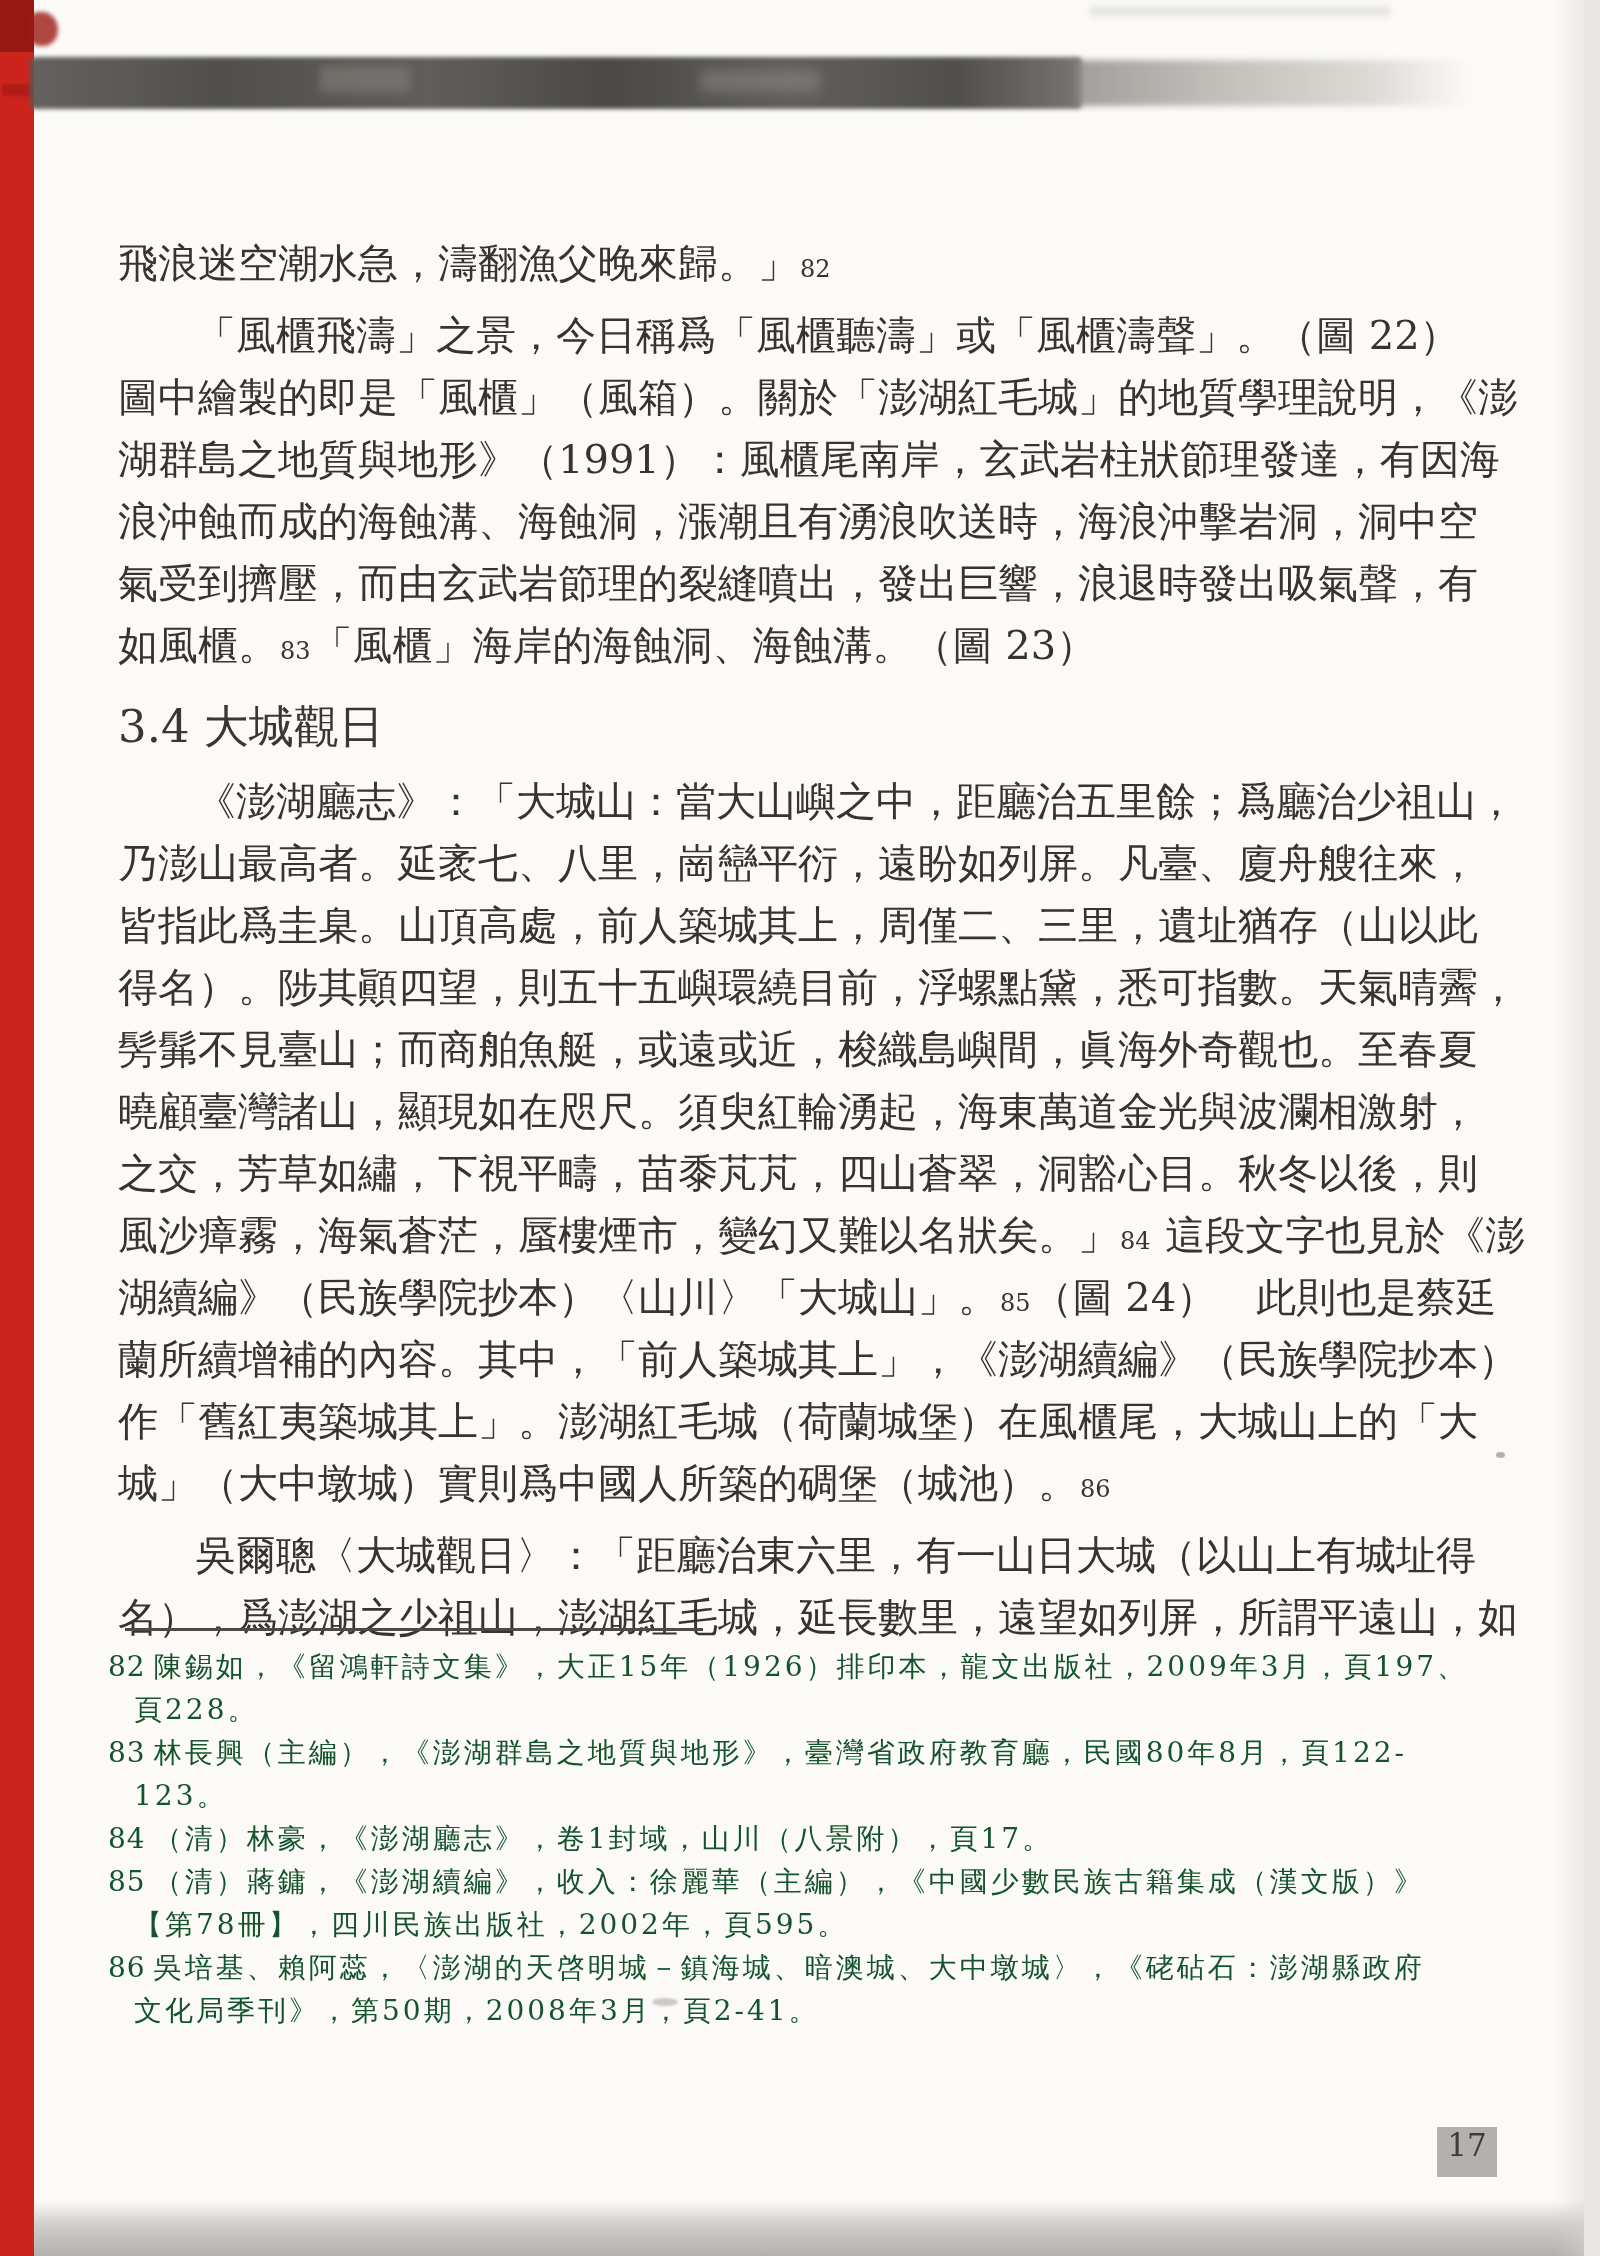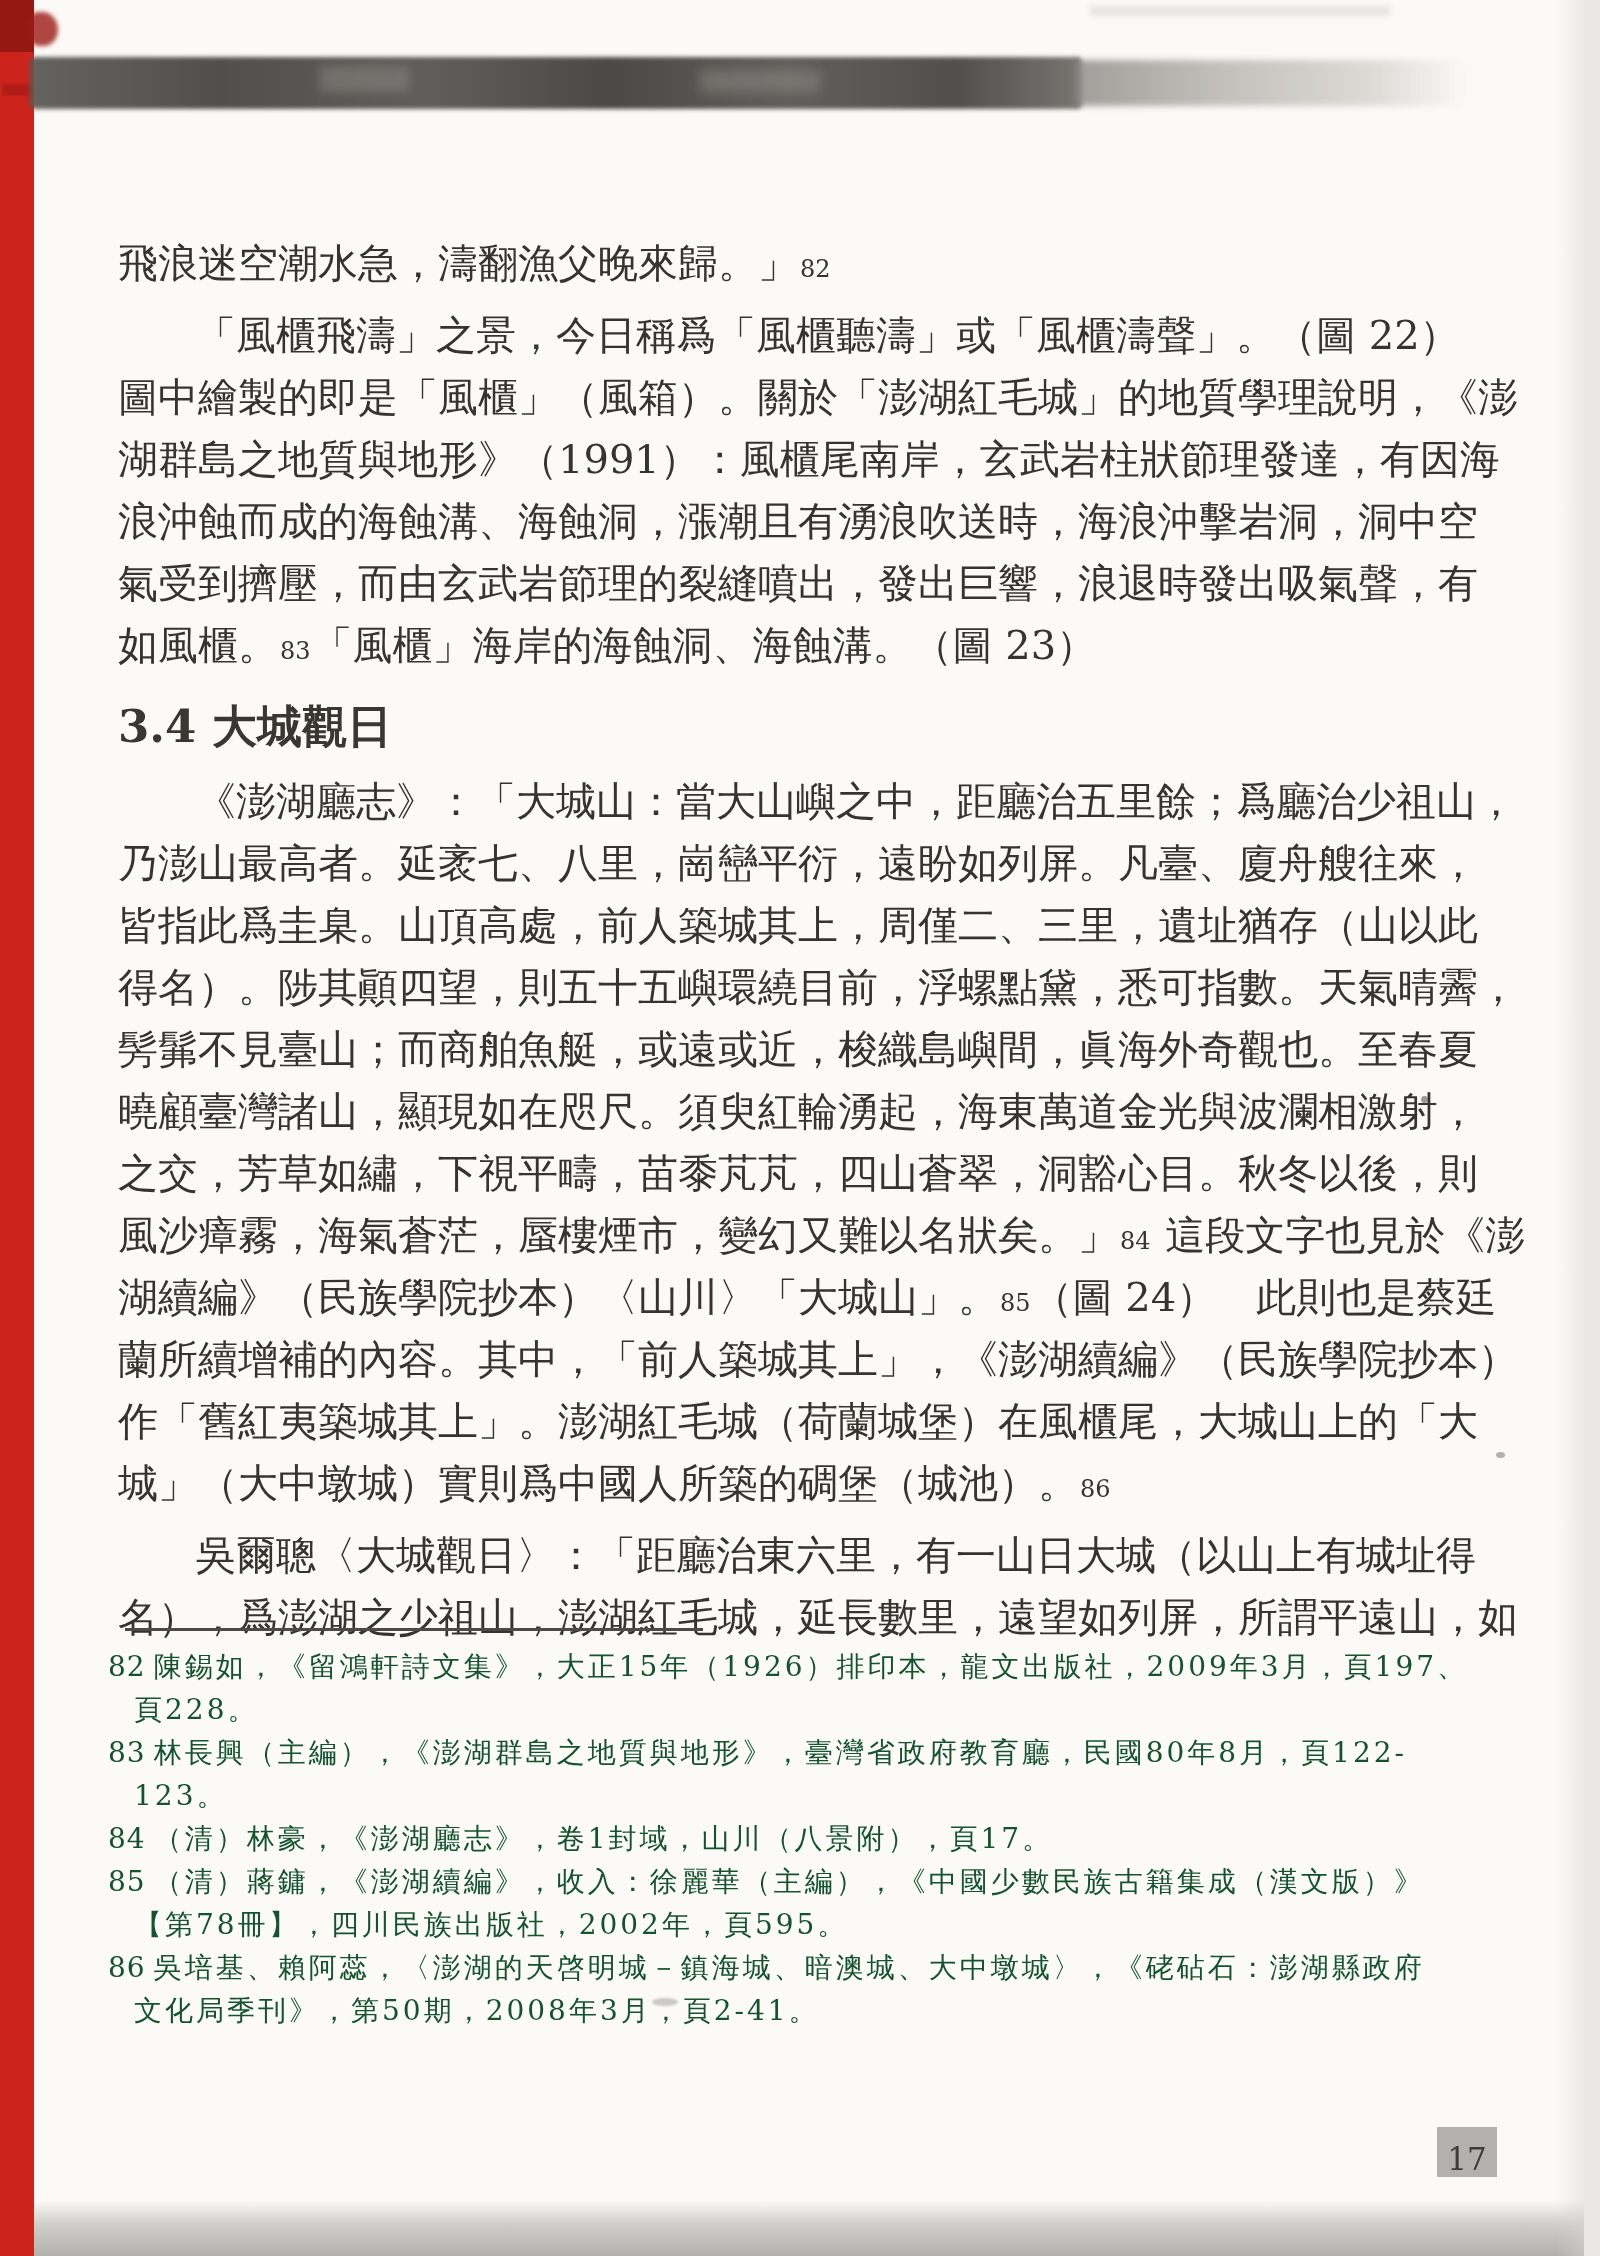--- a/index.html
+++ b/index.html
@@ -27,33 +27,33 @@
     background:linear-gradient(90deg,#8b8884 0%,#b3b0ab 35%,#d6d3ce 75%,rgba(214,211,206,0) 100%);
     filter:blur(3px); opacity:.8;
   }
   .top-streak { position:absolute; left:1090px; top:6px; width:300px; height:10px; background:#d5d3cf; filter:blur(3px); opacity:.55; }
 
   
   .body-text { position:absolute; left:118px; top:232px; width:1380px; color:#37342f; }
   .bline { height:62px; line-height:62px; font-size:40px; white-space:nowrap; letter-spacing:0px; }
   .bline.indent { padding-left:78px;margin-top:10px; }
   .bline sup { font-size:24px; vertical-align:top; position:relative; top:6px; letter-spacing:0; padding:0 2px; }
-  .heading { height:66px; line-height:66px; margin-top:18px; font-size:45px; font-weight:bold; color:#3a3732; white-space:nowrap; }
+  .heading { height:66px; line-height:66px; margin-top:18px; font-size:45px; font-weight:normal; color:#3a3732; white-space:nowrap; }
 
   
   .fn-rule { position:absolute; left:125px; top:1628px; width:578px; height:3px; background:#4c4a46; }
   .footnotes { position:absolute; left:108px; top:1645px; width:1420px; color:#14532d; }
   .fline { height:43px; line-height:43px; font-size:28px; white-space:nowrap; letter-spacing:3px; }
   .fline.cont { padding-left:26px; }
   .fnum { margin-right:8px; letter-spacing:1px; }
 
   
   .pagenum-box {
     position:absolute; left:1437px; top:2127px; width:60px; height:50px;
-    background:#b2b1ae; display:flex; align-items:flex-end; justify-content:center;
+    background:#b2b1ae; display:flex; align-items:flex-start; justify-content:center;
     font-size:31px; color:#3d3c3a;
   }
 
   
   .bottom-band {
     position:absolute; left:34px; top:2200px; width:1566px; height:56px;
     background:linear-gradient(180deg,rgba(201,200,197,0) 0%,#c9c8c5 45%,#aaa9a6 100%);
     opacity:.9;
   }
   .right-edge {

